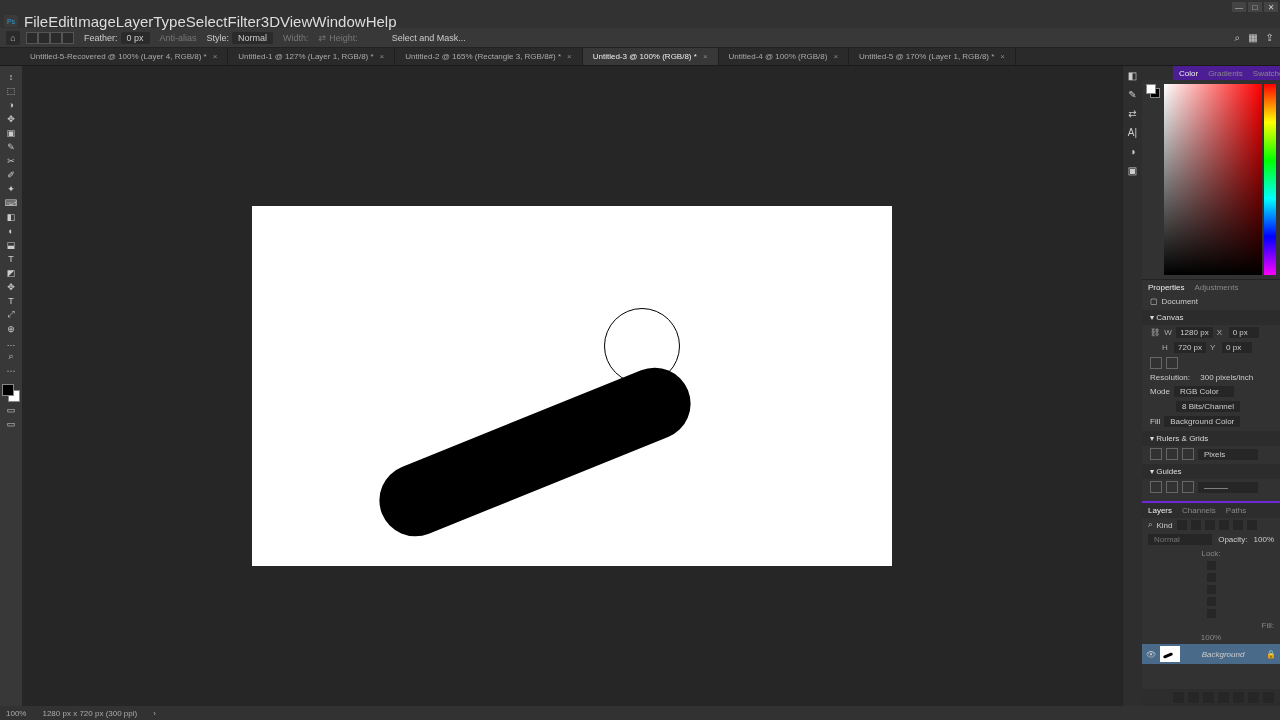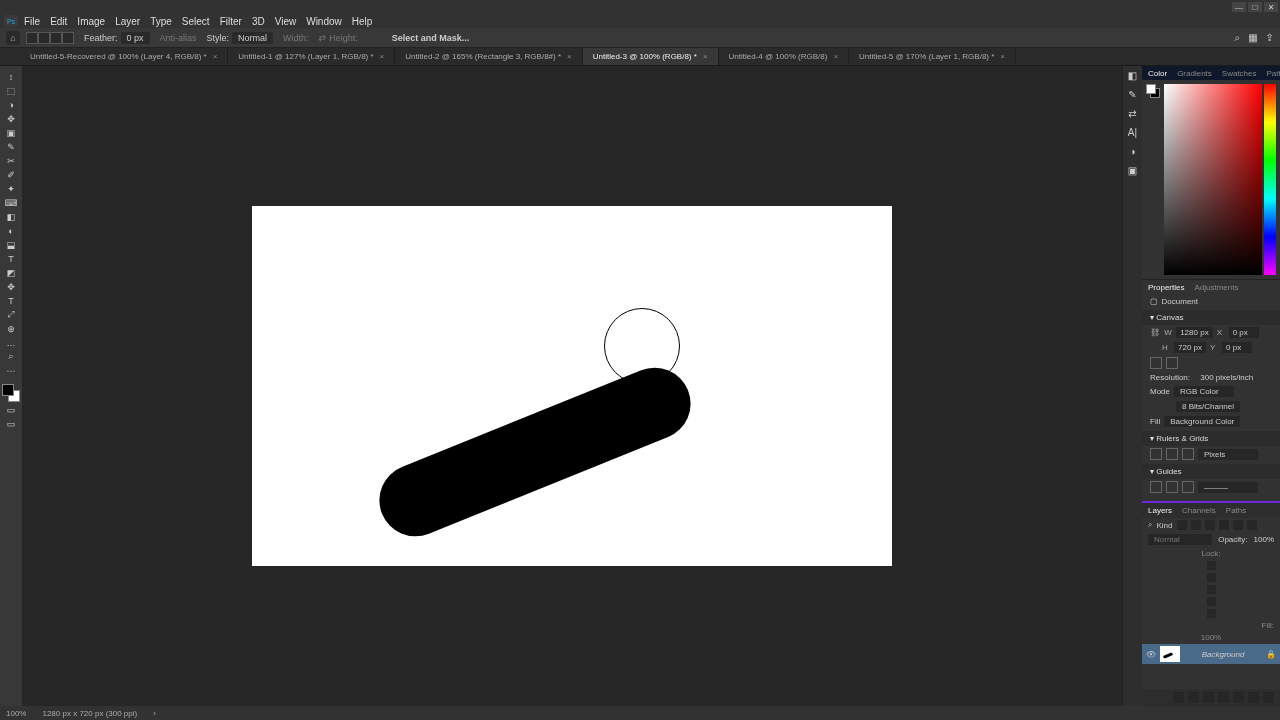--- a/index.html
+++ b/index.html
@@ -5,29 +5,29 @@
 * { margin: 0; padding: 0; box-sizing: border-box; font-family: "Segoe UI", Tahoma, sans-serif; }
 html, body { width: 1280px; height: 720px; overflow: hidden; background: #1e1e1e; color: #ccc; font-size: 10px; user-select: none; }
 
 
 .titlebar { height: 14px; background: #323232; display: flex; align-items: center; justify-content: flex-end; padding: 0 2px; }
 .titlebar .winbtn { width: 14px; height: 10px; margin-left: 2px; background: #444; display: flex; align-items: center; justify-content: center; font-size: 8px; color: #ccc; }
 
 
 .menubar { height: 14px; background: #323232; display: flex; align-items: center; padding-left: 4px; }
 .menubar .logo { width: 14px; height: 12px; background: #3a3a3a; border-radius: 2px; margin-right: 6px; display:flex; align-items:center; justify-content:center; font-size:7px; color:#2a9fd6; }
-.menubar .mitem { margin-right: 10px; font-size: 10px; color: #ddd; }
+.menubar .mitem { margin-right: 0; font-size: 15px; color: #ddd; }
 
 
 .optionsbar { height: 20px; background: #383838; display: flex; align-items: center; padding: 0 6px; border-bottom: 1px solid #222; }
 .optionsbar .home-icon { width:14px; height:14px; background:#2a2a2a; border-radius:2px; margin-right:6px; display:flex; align-items:center; justify-content:center; font-size:9px; }
 .optionsbar .opt { margin-right: 10px; font-size: 9px; color: #ccc; display:flex; align-items:center; gap:3px; }
 .optionsbar .opt.dim { color: #777; }
 .optionsbar .field { background:#2a2a2a; padding:1px 6px; border-radius:2px; }
-.optionsbar .select-mask { margin-left: 24px; font-weight: bold; }
+.optionsbar .select-mask { margin-left: 24px; }
 .optionsbar .btnset { display:flex; gap:0; margin-right:10px; }
 .optionsbar .btnset span { width:12px; height:12px; background:#2a2a2a; border:1px solid #555; }
 .optionsbar .right { margin-left:auto; display:flex; gap:8px; align-items:center; }
 .optionsbar .right span { font-size:10px; color:#ccc; }
 
 
 .doctabs { height: 18px; background: #2a2a2a; display: flex; align-items: stretch; padding-left: 20px; border-bottom: 1px solid #1a1a1a; }
 .doctabs .tab { padding: 0 10px; display: flex; align-items: center; gap: 6px; font-size: 8px; color: #aaa; border-right: 1px solid #1e1e1e; }
 .doctabs .tab.active { background: #383838; color: #eee; }
 .doctabs .tab .close { color:#888; }
@@ -48,21 +48,21 @@
 .canvas .stroke { position:absolute; width:330px; height:72px; background:#000; border-radius:36px; transform: rotate(-22deg); left:118px; top:210px; }
 .canvas .brush-cursor { position:absolute; width:76px; height:76px; border:1px solid #000; border-radius:50%; left:352px; top:102px; }
 
 
 .rightstrip { width: 20px; background: #2e2e2e; border-left:1px solid #222; display:flex; flex-direction:column; align-items:center; padding-top:4px; gap:8px; }
 .rightstrip span { font-size:10px; color:#ccc; }
 
 
 .panels { width: 138px; background: #2e2e2e; display:flex; flex-direction:column; }
 
-.panel-tabs { display:flex; background:#0f172a; height:14px; align-items:center; padding-left:6px; gap:10px; }
+.panel-tabs { display:flex; background:#4c1d95; height:14px; align-items:center; padding-left:6px; gap:10px;margin-left:31px; }
 .panel-tabs span { font-size:8px; color:#888; }
 .panel-tabs span.active { color:#eee; }
 
 .color-panel { height:200px; background:#323232; position:relative; border-bottom:1px solid #222; display:flex; }
 .color-panel .swatch-mini { position:absolute; top:4px; left:4px; width:14px; height:14px; }
 .color-panel .swatch-mini .mf { position:absolute; top:0; left:0; width:10px; height:10px; background:#fff; border:1px solid #888; }
 .color-panel .swatch-mini .mb { position:absolute; bottom:0; right:0; width:10px; height:10px; background:#000; border:1px solid #888; }
 .color-panel .gradient-area { flex:1; margin:4px 0 4px 22px; background: linear-gradient(to bottom, rgba(0,0,0,0), #000), linear-gradient(to right, #fff, #f00); }
 .color-panel .hue { width:12px; margin:4px 4px 4px 2px; background: linear-gradient(to top, #f0f, #00f, #0ff, #0f0, #ff0, #f00); }
 

